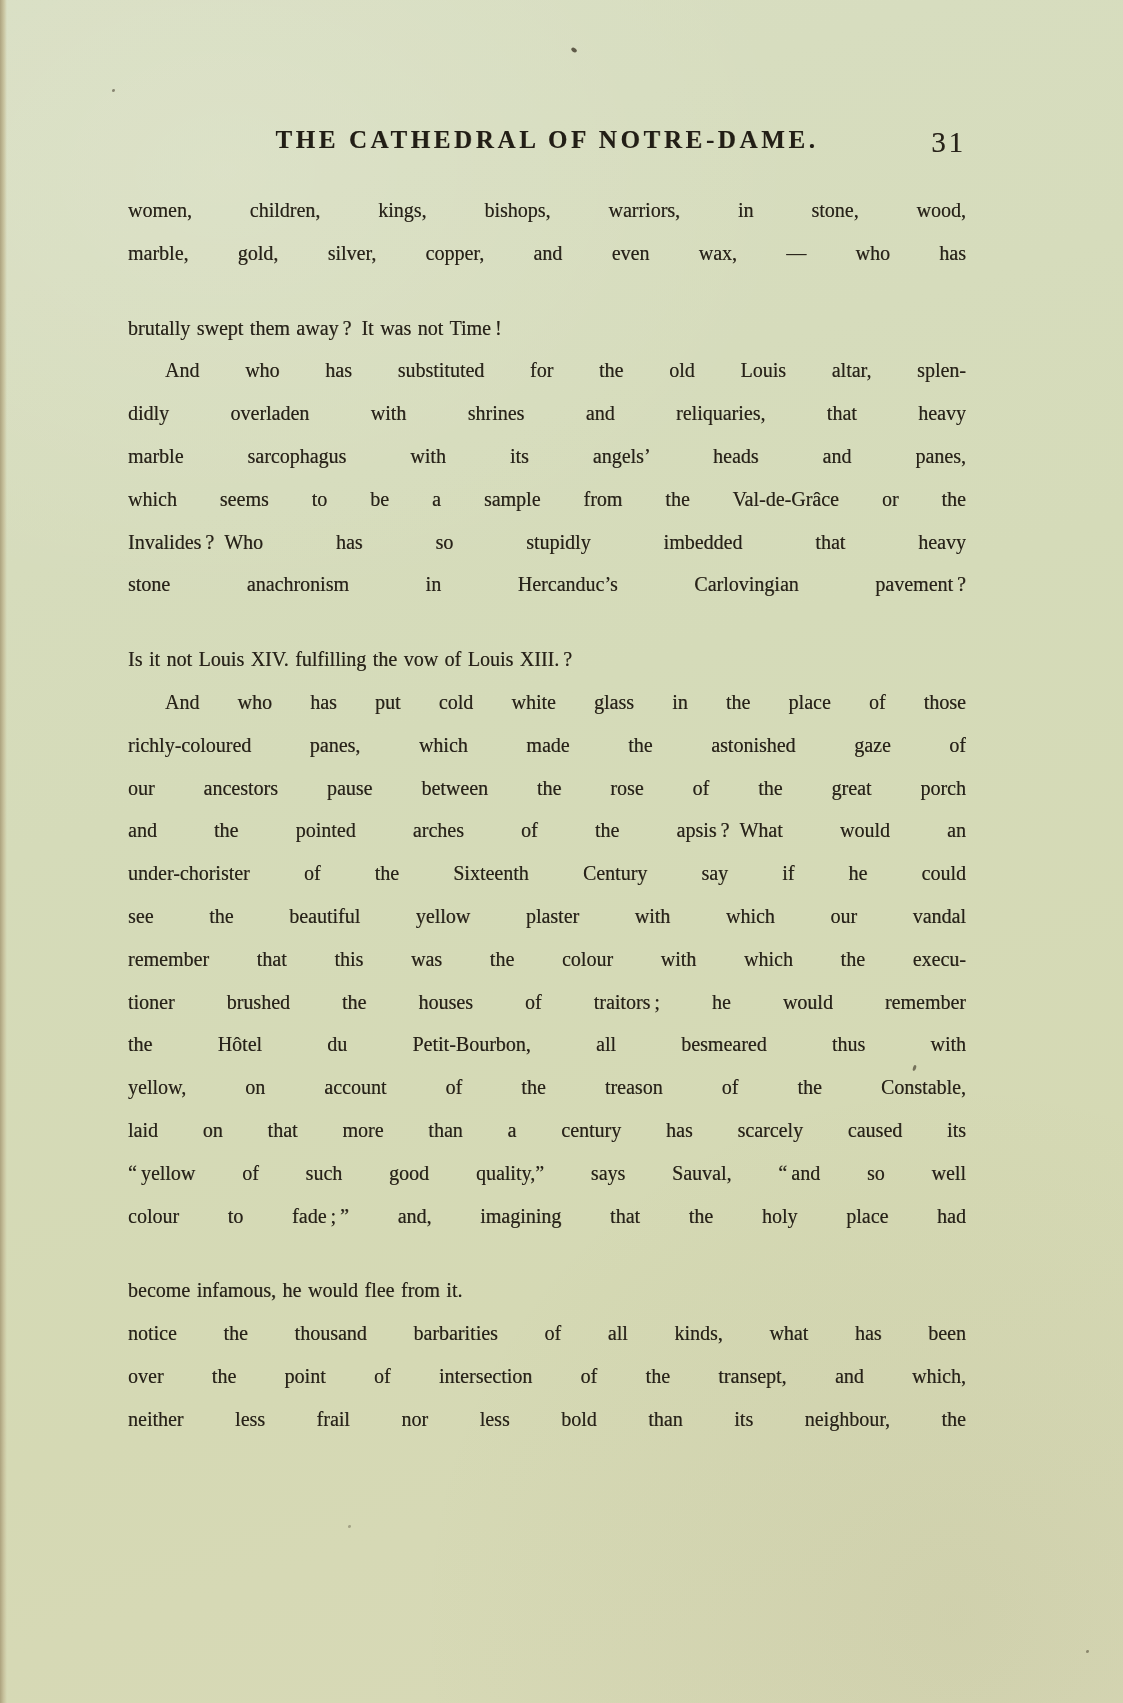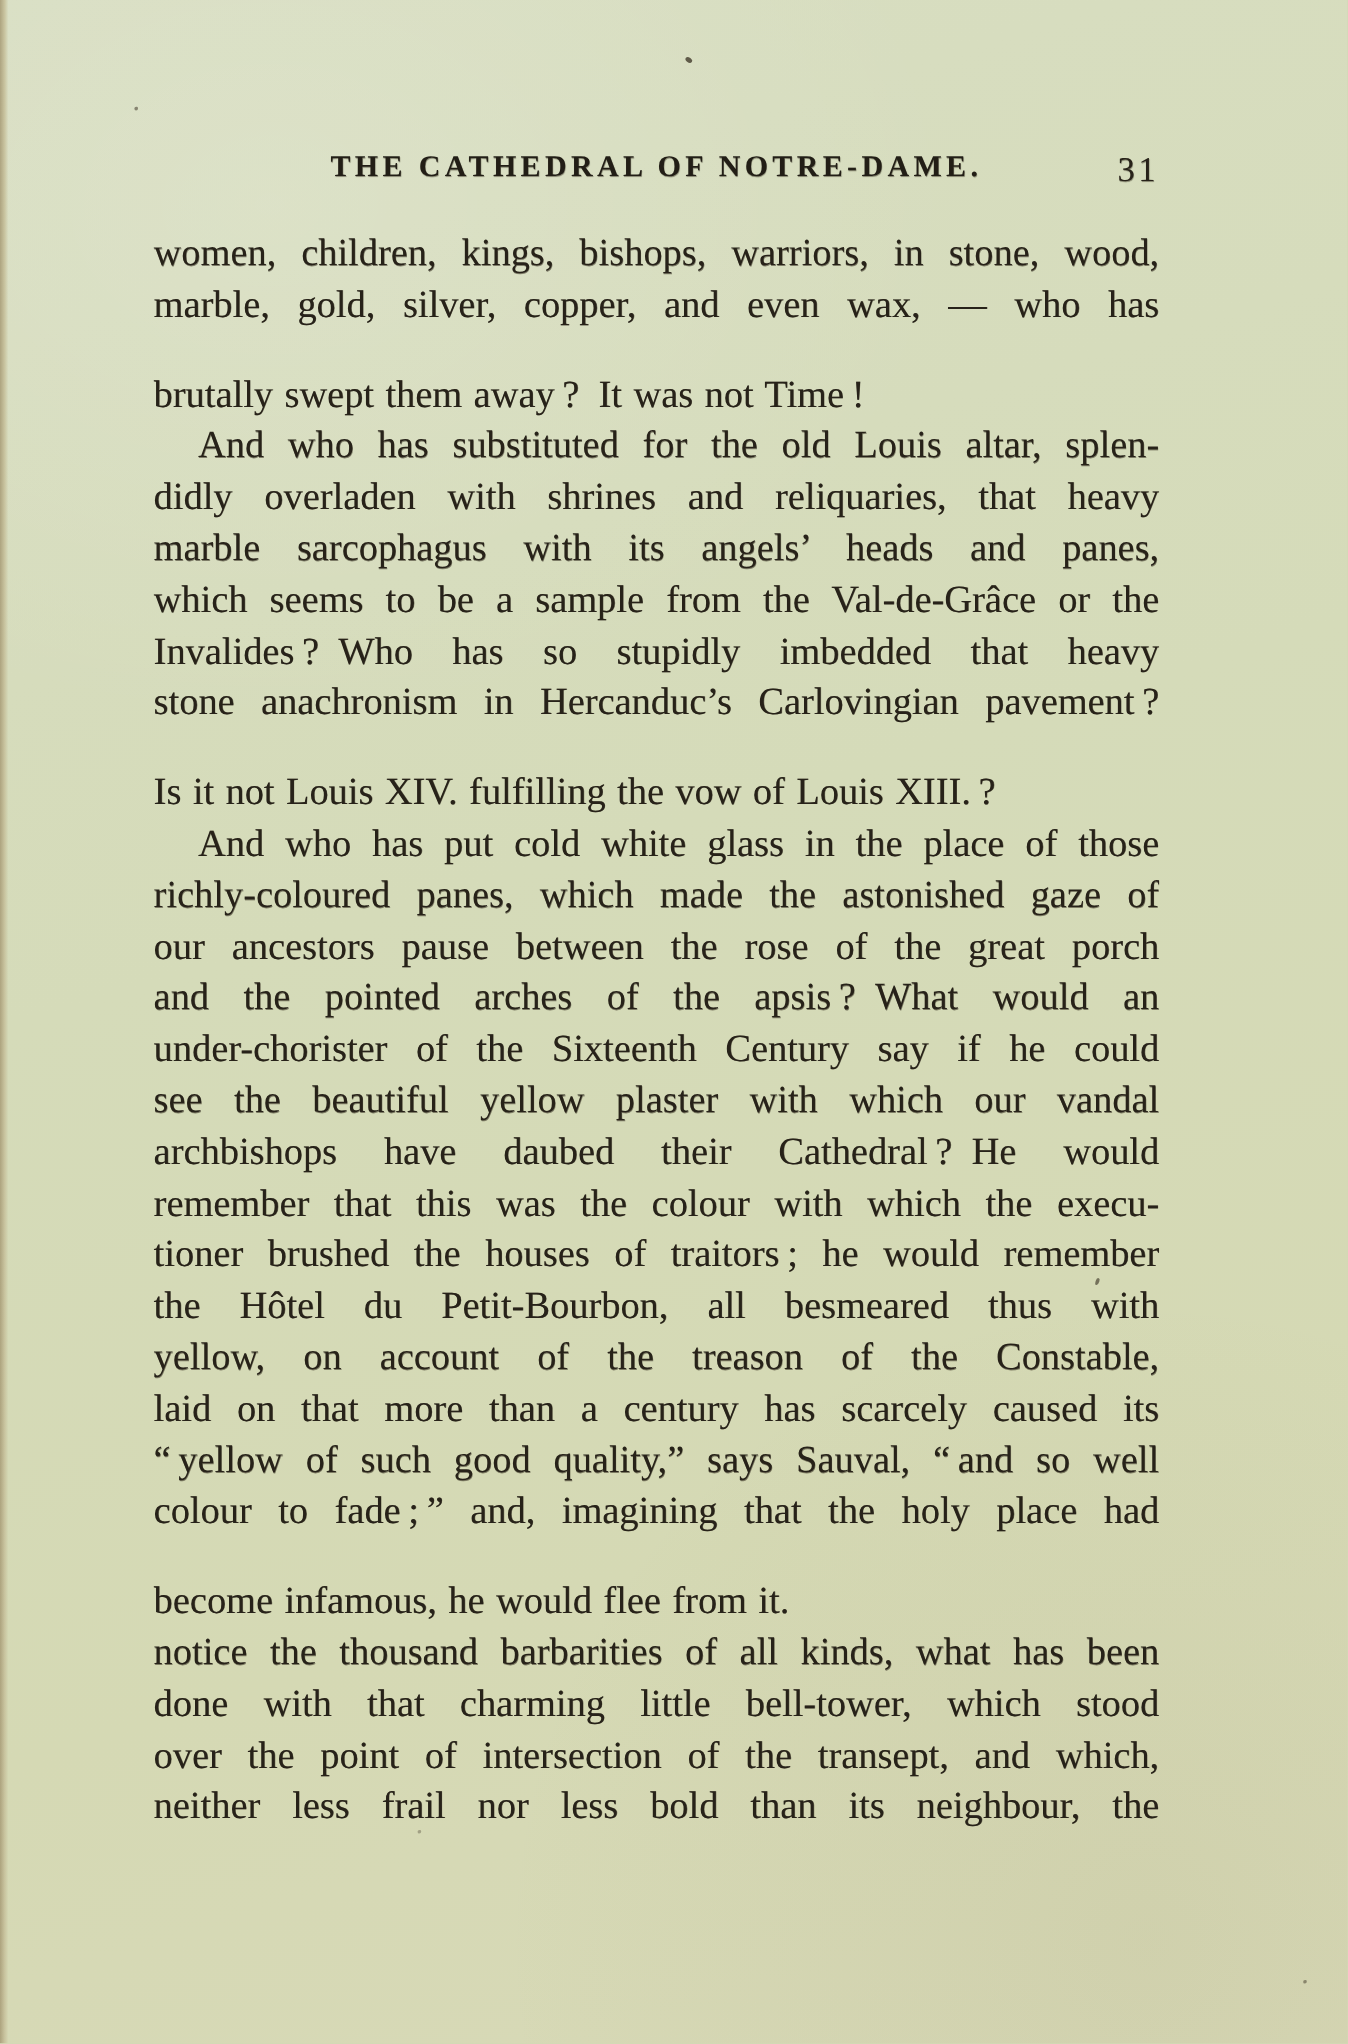--- a/index.html
+++ b/index.html
@@ -44,21 +44,21 @@
   }
   .folio {
     position: absolute; right: 0; top: 0;
     font-size: 29px;
     letter-spacing: 0.10em;
     font-weight: normal;
     text-shadow: 0.4px 0.4px 0.6px rgba(35,28,15,0.45);
   }
   .text-block {
     position: absolute; top: 189px; left: 128px; width: 838px;
-    font-size: 32px;
+    font-size: 20px;
     line-height: 42.8px;
     word-spacing: 1.5px;
     text-shadow: 0.35px 0.35px 0.55px rgba(35,28,15,0.50);
   }
   .para { margin: 0; }
   .line {
     height: 42.8px;
     text-align: justify;
     text-align-last: justify;
     overflow: hidden;
@@ -106,34 +106,32 @@
       <div class="line last">Is it not Louis XIV. fulfilling the vow of Louis XIII. ?</div>
     </div>
 
     <div class="para">
       <div class="line indent">And who has put cold white glass in the place of those</div>
       <div class="line">richly-coloured panes, which made the astonished gaze of</div>
       <div class="line">our ancestors pause between the rose of the great porch</div>
       <div class="line">and the pointed arches of the apsis ? What would an</div>
       <div class="line">under-chorister of the Sixteenth Century say if he could</div>
       <div class="line">see the beautiful yellow plaster with which our vandal</div>
-      <div class="line">archbishops have daubed their Cathedral ? He would</div>
       <div class="line">remember that this was the colour with which the execu-</div>
       <div class="line">tioner brushed the houses of traitors ; he would remember</div>
       <div class="line">the Hôtel du Petit-Bourbon, all besmeared thus with</div>
       <div class="line">yellow, on account of the treason of the Constable,</div>
       <div class="line">laid on that more than a century has scarcely caused its</div>
       <div class="line">“ yellow of such good quality,” says Sauval, “ and so well</div>
       <div class="line">colour to fade ; ” and, imagining that the holy place had</div>
       <div class="line last">become infamous, he would flee from it.</div>
     </div>
 
     <div class="para">
       <div class="line">notice the thousand barbarities of all kinds, what has been</div>
-      <div class="line">done with that charming little bell-tower, which stood</div>
       <div class="line">over the point of intersection of the transept, and which,</div>
       <div class="line">neither less frail nor less bold than its neighbour, the</div>
     </div>
 
   </main>
 
   <div class="speck s1"></div>
   <div class="speck s2"></div>
   <div class="speck s3"></div>
   <div class="speck s4"></div>

